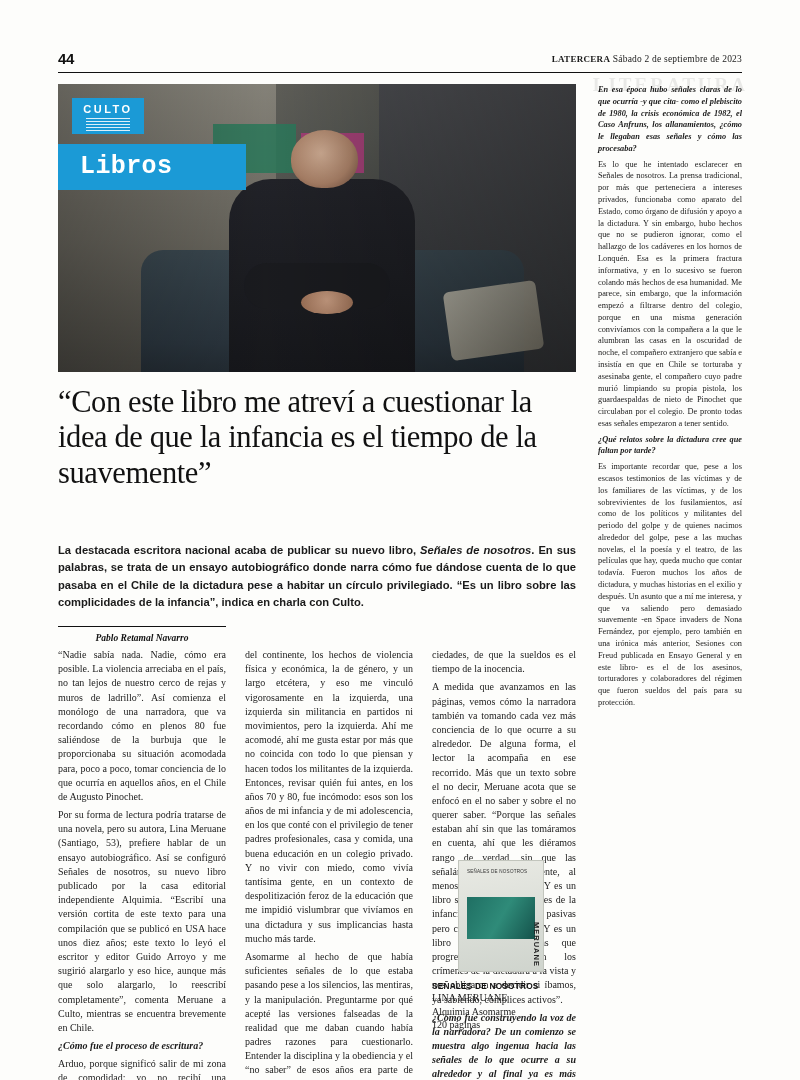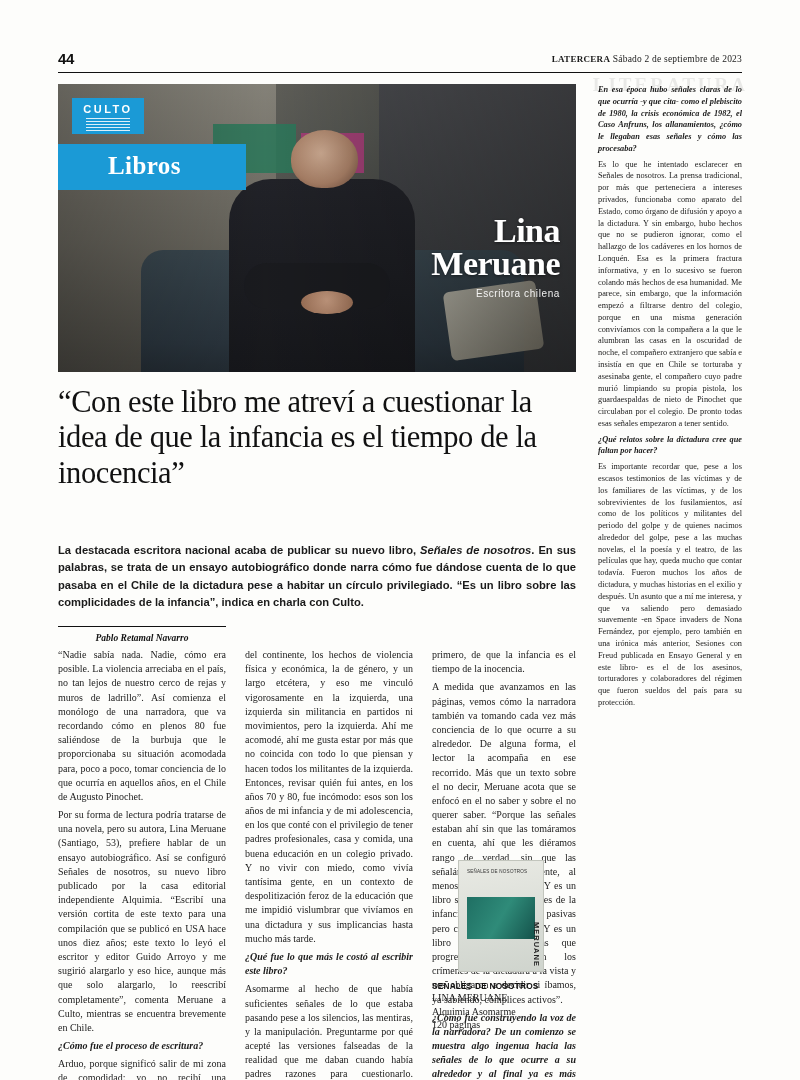--- a/index.html
+++ b/index.html
@@ -165,26 +165,25 @@
     left: 0;
     top: 60px;
     width: 188px;
     height: 46px;
     background: #1b9ad6;
     z-index: 4;
   }
   .libros-tag span {
     display: block;
     color: #fff;
-    font-family: Liberation Serif, serif;
+    font-family: Liberation Mono, monospace;
     font-weight: bold;
     font-size: 25px;
     padding: 8px 0 0 22px;
     letter-spacing: 0.4px;
-    margin-left: 28px;
   }
   .hero-name {
     position: absolute;
     right: 16px;
     top: 130px;
     text-align: right;
     z-index: 4;
     color: #fff;
   }
   .hero-name .l1, .hero-name .l2 {
@@ -367,60 +366,54 @@
 
     <div class="culto-badge">
       <div class="word">CULTO</div>
       <div class="bars"></div>
     </div>
 
     <div class="libros-tag">
       <span>Libros</span>
     </div>
 
-    <div class="hero-name">
-      <div class="l1">Lina</div>
-      <div class="l2">Meruane</div>
-      <div class="role">Escritora chilena</div>
-    </div>
-  </div>
-
-  <div class="headline">“Con este libro me atreví a cuestionar la idea de que la infancia es el tiempo de la inocencia”</div>
+  </div>
+
+  <div class="headline">“Con este libro me atreví a cuestionar la idea de que la infancia es el tiempo de la suavemente”</div>
 
   <div class="standfirst">
     <span>La destacada escritora nacional acaba de publicar su nuevo libro, </span><i>Señales de nosotros</i><span>. En sus palabras, se trata de un ensayo autobiográfico donde narra cómo fue dándose cuenta de lo que pasaba en el Chile de la dictadura pese a habitar un círculo privilegiado. “Es un libro sobre las complicidades de la infancia”, indica en charla con </span><span>Culto</span><span>.</span>
   </div>
 
   <div class="rule-byline"></div>
   <div class="byline">Pablo Retamal Navarro</div>
 
   <div class="col col1">
     <p>“Nadie sabía nada. Nadie, cómo era posible. La violencia arreciaba en el país, no tan lejos de nuestro cerco de rejas y muros de ladrillo”. Así comienza el monólogo de una narradora, que va recordando cómo en plenos 80 fue saliéndose de la burbuja que le proporcionaba su situación acomodada para, poco a poco, tomar conciencia de lo que ocurría en aquellos años, en el Chile de Augusto Pinochet.</p>
     <p>Por su forma de lectura podría tratarse de una novela, pero su autora, Lina Meruane (Santiago, 53), prefiere hablar de un ensayo autobiográfico. Así se configuró Señales de nosotros, su nuevo libro publicado por la casa editorial independiente Alquimia. “Escribí una versión cortita de este texto para una compilación que se publicó en USA hace unos diez años; este texto lo leyó el escritor y editor Guido Arroyo y me sugirió alargarlo y eso hice, aunque más que solo alargarlo, lo reescribí completamente”, comenta Meruane a Culto, mientras se encuentra brevemente en Chile.</p>
     <p class="sub">¿Cómo fue el proceso de escritura?</p>
     <p>Arduo, porque significó salir de mi zona de comodidad; yo no recibí una educación política, por lo que a lo largo de treinta años me eduqué a mí misma ideológicamente, revisando la historia del país y de la intromisión de los Estados Unidos en la política</p>
   </div>
 
   <div class="col col2">
     <p>del continente, los hechos de violencia física y económica, la de género, y un largo etcétera, y eso me vinculó vigorosamente en la izquierda, una izquierda sin militancia en partidos ni movimientos, pero la izquierda. Ahí me acomodé, ahí me gusta estar por más que no coincida con todo lo que piensan y hacen todos los militantes de la izquierda. Entonces, revisar quién fui antes, en los años 70 y 80, fue incómodo: esos son los años de mi infancia y de mi adolescencia, en los que conté con el privilegio de tener padres profesionales, casa y comida, una buena educación en un colegio privado. Y no vivir con miedo, como vivía tantísima gente, en un contexto de despolitización feroz de la educación que me impidió vislumbrar que vivíamos en una dictadura y sus implicancias hasta mucho más tarde.</p>
-    <p class="sub">¿Qué fue lo que más le costó al escribir este libro?</p>
     <p>Asomarme al hecho de que había suficientes señales de lo que estaba pasando pese a los silencios, las mentiras, y la manipulación. Preguntarme por qué acepté las versiones falseadas de la realidad que me daban cuando había padres razones para cuestionarlo. Entender la disciplina y la obediencia y el “no saber” de esos años era parte de nuestros privilegios, porque el privilegio de clase va mucho más allá que el bienestar económico. Y, asimismo, atreverme a cuestionar la idea, cristalizada en nuestras so-</p>
   </div>
 
   <div class="col col3">
-    <p>primero, de que la infancia es el tiempo de la inocencia.</p>
+    <p>ciedades, de que la sueldos es el tiempo de la inocencia.</p>
     <p>A medida que avanzamos en las páginas, vemos cómo la narradora también va tomando cada vez más conciencia de lo que ocurre a su alrededor. De alguna forma, el lector la acompaña en ese recorrido. Más que un texto sobre el no decir, Meruane acota que se enfocó en el no saber y sobre el no querer saber. “Porque las señales estaban ahí sin que las tomáramos en cuenta, ahí que les diéramos rango de verdad, sin que las señaláramos conscientemente, al menos conciencia política. Y es un libro sobre las complicidades de la infancia, complicidades pasivas pero complicidades al fin. Y es un libro sobre las fisuras que progresivamente dejaron los crímenes de la dictadura a la vista y nos obligaron a decidir si íbamos, ya sabiendo, cómplices activos”.</p>
     <p class="sub">¿Cómo fue construyendo la voz de la narradora? De un comienzo se muestra algo ingenua hacia las señales de lo que ocurre a su alrededor y al final ya es más lúcida al respecto.</p>
     <p>En el ensayo autobiográfico y la crónica mi premisa consiste en seguirme a mí misma, entonces fui construyendo el punto de vista de quien recordaba haber sido, primero ingenua y, a medida que pasa el tiempo del relato, más atenta a los datos que proporcionaba la realidad. Pero la voz es la del presente: es la autora adulta la que observa ese tiempo con asombro y espanto.</p>
   </div>
 
   <div class="col col4">
     <p class="q">En esa época hubo señales claras de lo que ocurría -y que cita- como el plebiscito de 1980, la crisis económica de 1982, el Caso Anfruns, los allanamientos, ¿cómo le llegaban esas señales y cómo las procesaba?</p>
     <p>Es lo que he intentado esclarecer en Señales de nosotros. La prensa tradicional, por más que perteneciera a intereses privados, funcionaba como aparato del Estado, como órgano de difusión y apoyo a la dictadura. Y sin embargo, hubo hechos que no se pudieron ignorar, como el hallazgo de los cadáveres en los hornos de Lonquén. Esa es la primera fractura informativa, y en lo sucesivo se fueron colando más hechos de esa humanidad. Me parece, sin embargo, que la información empezó a filtrarse dentro del colegio, porque en una misma generación convivíamos con la compañera a la que le alumbran las casas en la oscuridad de noche, el compañero extranjero que sabía e insistía en que en Chile se torturaba y asesinaba gente, el compañero cuyo padre murió limpiando su propia pistola, los guardaespaldas de nieto de Pinochet que circulaban por el colegio. De pronto todas esas señales empezaron a tener sentido.</p>
-    <p class="q">¿Qué relatos sobre la dictadura cree que faltan por hacer?</p>
+    <p class="q">¿Qué relatos sobre la dictadura cree que faltan por tarde?</p>
     <p>Es importante recordar que, pese a los escasos testimonios de las víctimas y de los familiares de las víctimas, y de los sobrevivientes de los fusilamientos, así como de los políticos y militantes del periodo del golpe y de quienes nacimos alrededor del golpe, pese a las muchas novelas, el la poesía y el teatro, de las películas que hay, queda mucho que contar todavía. Fueron muchos los años de dictadura, y muchas historias en el exilio y después. Un asunto que a mí me interesa, y que va saliendo pero demasiado suavemente -en Space invaders de Nona Fernández, por ejemplo, pero también en una irónica más anterior, Sesiones con Freud publicada en Ensayo General y en este libro- es el de los asesinos, torturadores y colaboradores del régimen que fueron sueldos del país para su protección.</p>
   </div>
 
   <div class="bookbox">
     <div class="bookcover">
       <div class="tt">SEÑALES DE NOSOTROS</div>
       <div class="band"></div>
       <div class="author-v">MERUANE</div>
     </div>
     <div class="book-title">SEÑALES DE NOSOTROS</div>

